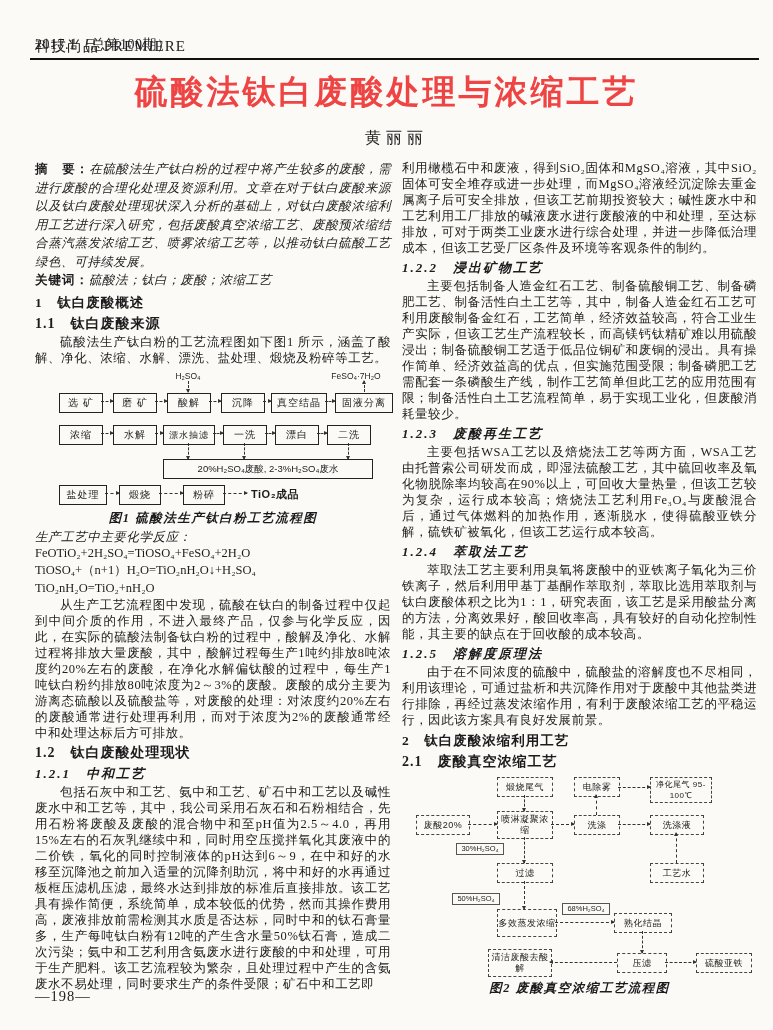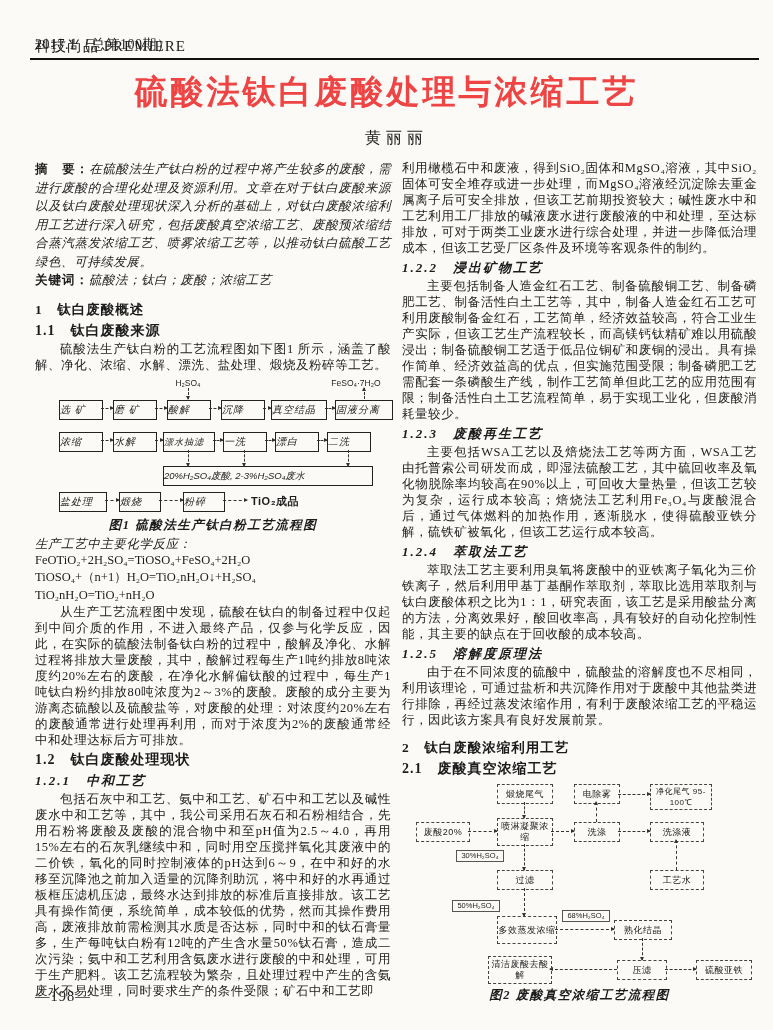--- a/index.html
+++ b/index.html
@@ -16,40 +16,40 @@
          font-family:"Liberation Sans",sans-serif;font-weight:900;font-size:33px;letter-spacing:3px;color:#ef4444;}
   .author{position:absolute;top:128px;left:0;right:0;text-align:center;font-size:16px;letter-spacing:5px;margin-left:20px;}
   
   .cols{position:absolute;top:160px;left:35px;width:722px;display:flex;gap:11px;}
   .col{width:356px;}
   p{margin:0;font-size:12.5px;line-height:16px;letter-spacing:0.55px;text-align:justify;}
   p.ind{text-indent:2em;}
   .abstract,.kw{line-height:18.5px;}
   .abstract .it,.kw .it{font-style:italic;}
   .abstract b,.kw b{letter-spacing:1px;}
-  h3{margin:10px 0 1px;font-size:13.5px;letter-spacing:1px;line-height:19px;}
+  h3{margin:3px 0 1px;font-size:13.5px;letter-spacing:1px;line-height:19px;}
   h4{margin:2px 0 1px;font-size:14px;letter-spacing:1px;line-height:19px;}
   h5{margin:2px 0 1px;font-size:13px;font-weight:600;font-style:italic;letter-spacing:2px;line-height:19px;}
   .eq{font-size:12.5px;letter-spacing:0;line-height:17.5px;text-align:left;}
   .react-intro{text-align:left;font-style:italic;}
   
   .fig-cap{text-align:center;font-size:12.5px;font-weight:bold;font-style:italic;letter-spacing:1.5px;margin:3px 0 2px;}
   .ha{position:absolute;height:0;border-top:1px dashed #333;}
   .ha:after{content:"";position:absolute;right:-1px;top:-3px;border-left:4px solid #333;
             border-top:2.5px solid transparent;border-bottom:2.5px solid transparent;}
   .ha.l:after{left:-1px;right:auto;border-left:none;border-right:4px solid #333;}
   .va{position:absolute;width:0;border-left:1px dashed #333;}
   .va.d:after{content:"";position:absolute;left:-3px;bottom:-1px;border-top:4px solid #333;
               border-left:2.5px solid transparent;border-right:2.5px solid transparent;}
   .va.u:after{content:"";position:absolute;left:-3px;top:-1px;border-bottom:4px solid #333;
               border-left:2.5px solid transparent;border-right:2.5px solid transparent;}
   
   .fig1{position:relative;width:356px;height:136px;margin:5px 0 0;font-family:"Liberation Sans",sans-serif;}
-  .fb{position:absolute;height:18px;line-height:18px;border:1px solid #222;
-      font-size:10px;letter-spacing:1px;overflow:hidden;font-style:italic;}
+  .fb{position:absolute;height:18px;line-height:18px;border:1px solid #222;text-align:center;
+      font-size:10px;letter-spacing:1px;overflow:hidden;}
   .flab{position:absolute;font-size:8.5px;letter-spacing:0;text-align:center;line-height:10px;}
   .fprod{position:absolute;font-size:11px;font-weight:bold;letter-spacing:0.5px;line-height:18px;}
   
   .fig2{position:relative;width:340px;height:200px;margin:6px 0 0 10px;font-family:"Liberation Sans",sans-serif;}
   .fb2{position:absolute;border:1px dashed #444;text-align:center;font-size:9px;letter-spacing:0.5px;
        display:flex;align-items:center;justify-content:center;line-height:11px;}
   .flab2{position:absolute;border:1px solid #555;font-size:7.5px;line-height:10px;text-align:center;
          background:#fbfaf7;letter-spacing:0;}
   .page-num{position:absolute;left:35px;top:988px;font-size:14.5px;letter-spacing:1px;}
 </style>

